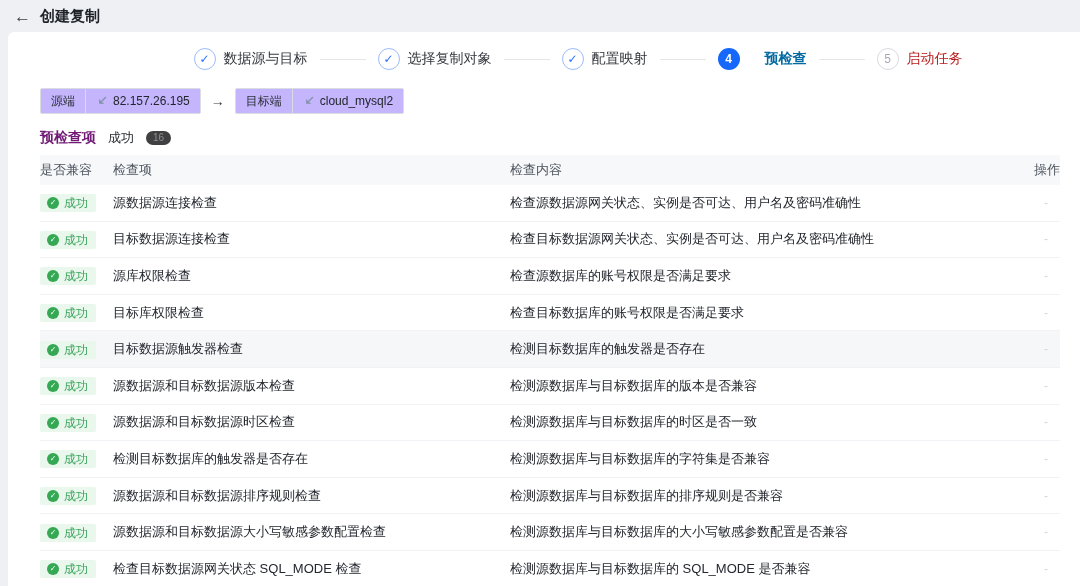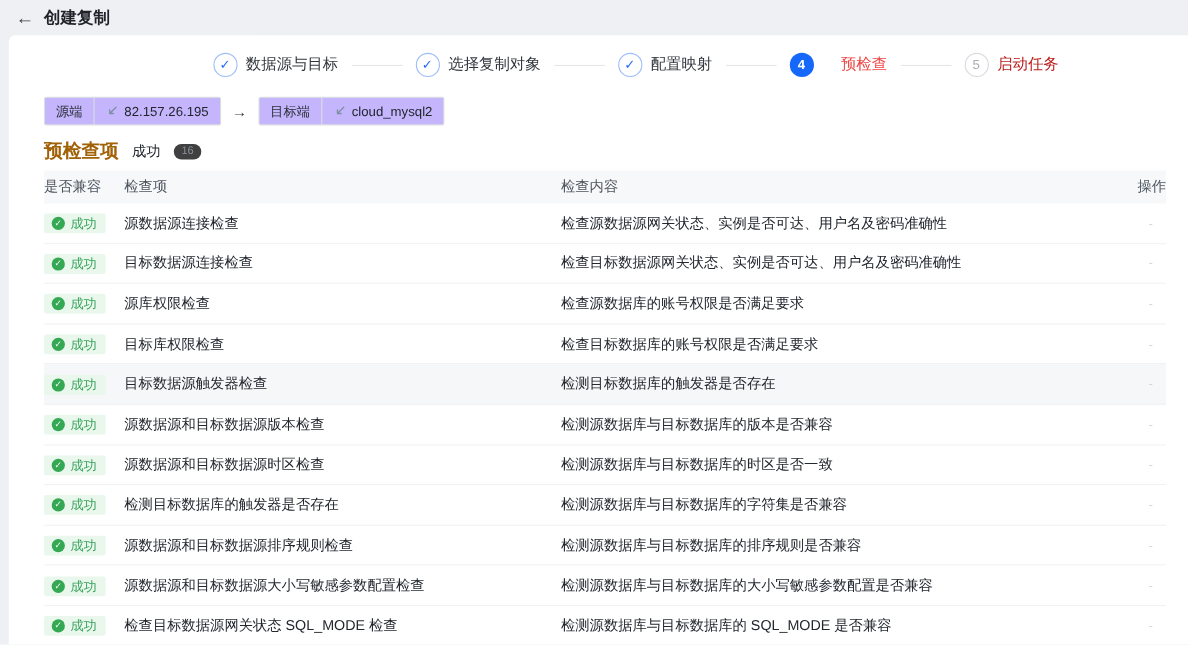--- a/index.html
+++ b/index.html
@@ -27,38 +27,38 @@
   .step { display:flex; align-items:center; gap:8px; }
   .step-circle {
     width:22px; height:22px; border-radius:50%;
     display:flex; align-items:center; justify-content:center;
     font-size:12px; line-height:1; flex:none;
   }
   .step.done .step-circle { border:1px solid #9cbcf9; color:#2a6df5; font-size:12px; }
   .step.active .step-circle { background:#1668fa; color:#fff; font-weight:bold; }
   .step.pending .step-circle { border:1px solid #d8dadf; color:#a8abb2; }
   .step-label { font-size:14px; color:#33373d; white-space:nowrap; }
-  .step.active .step-label { font-weight:normal; color:#ef4444;margin-left:17px; }
+  .step.active .step-label { font-weight:bold; color:#0369a1;margin-left:17px; }
   .step.pending .step-label { color:#b91c1c; }
   .step-line { width:46px; height:1px; background:#e4e6ea; flex:none; }
 
   
   .endpoints { margin-top:18px; display:flex; align-items:center; gap:10px; }
   .tag {
     display:flex; align-items:stretch; border:1px solid #d9dce1; border-radius:2px;
     font-size:12px; color:#2b3037; background:#c4b5fd; line-height:1;
   }
   .tag-label { padding:6px 10px; border-right:1px solid #d9dce1; display:flex; align-items:center; }
   .tag-value { padding:6px 10px; display:flex; gap:5px; color:#22262c; }
   .arrow { font-size:14px; color:#33373d; }
   .ds-icon { flex:none; display:block; }
 
   
   .summary { margin-top:14px; display:flex; align-items:center; gap:12px; height:19px; }
-  .summary-title { font-size:17px; font-weight:bold; color:#a16207; }
+  .summary-title { font-size:14px; font-weight:bold; color:#701a75; }
   .summary-status { font-size:13px; color:#1f2329; }
   .summary-count {
     background:#404040; color:#8a9099; font-size:10px;
     padding:2px 7px; border-radius:9px; line-height:1;
   }
 
   
   .table { margin-top:8px; }
   .thead {
     display:flex; align-items:center; height:30px;

